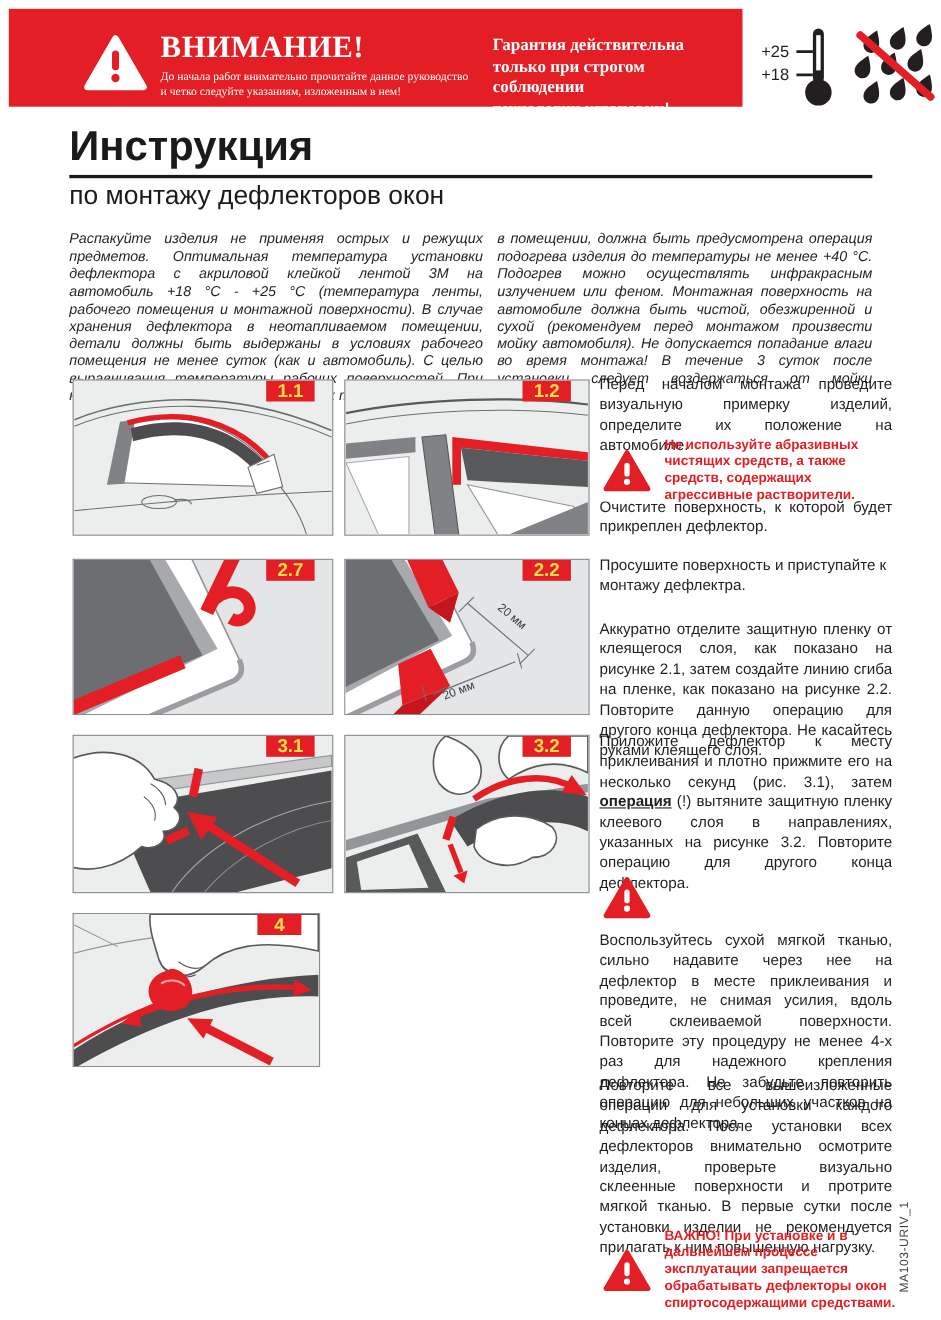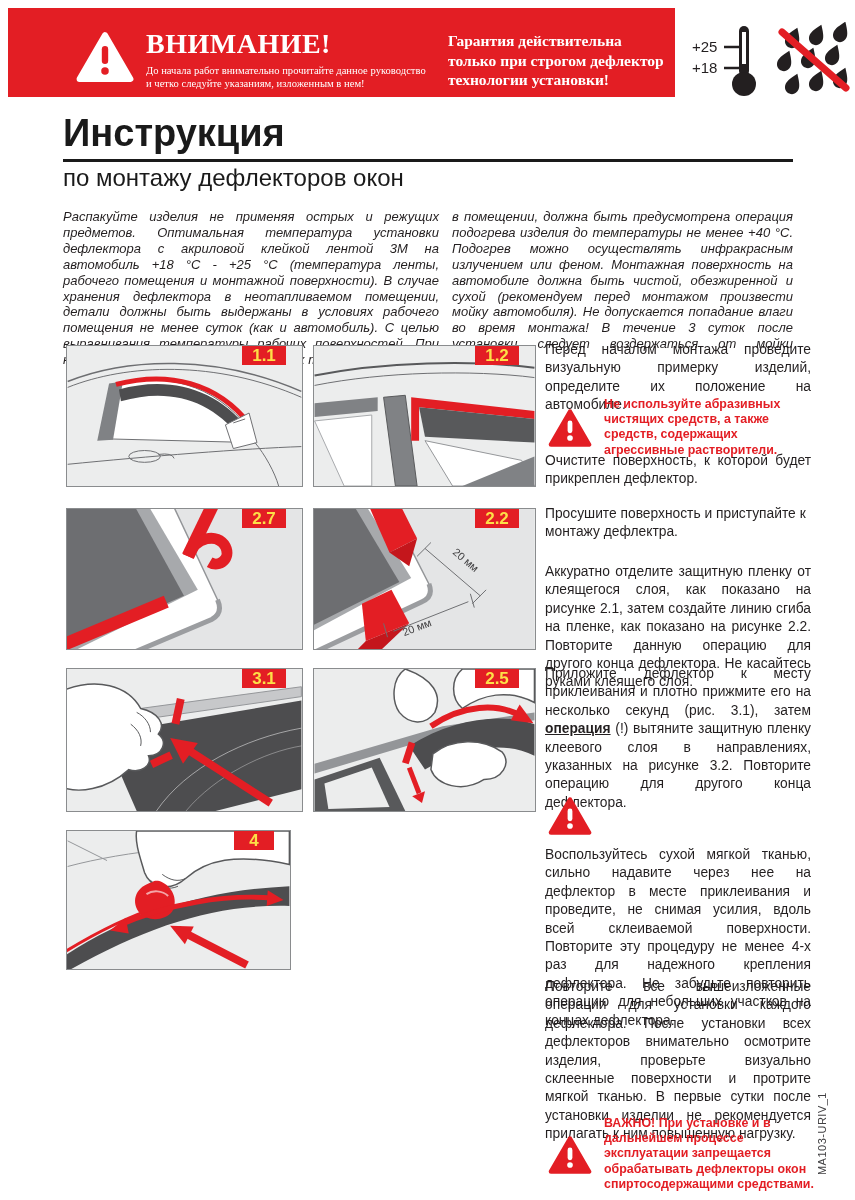--- a/index.html
+++ b/index.html
@@ -48,21 +48,21 @@
   <div class="band">
     <svg class="warn-tri-header" viewBox="0 0 100 92">
       <path d="M50 8 L94 84 L6 84 Z" fill="#fff" stroke="#fff" stroke-width="10" stroke-linejoin="round"></path>
       <rect x="44.5" y="27" width="11" height="31" rx="5.5" fill="#e31e24"></rect>
       <circle cx="50" cy="70" r="6.5" fill="#e31e24"></circle>
     </svg>
     <div class="att-title">ВНИМАНИЕ!</div>
     <div class="att-sub">До начала работ внимательно прочитайте данное руководство
 и четко следуйте указаниям, изложенным в нем!</div>
     <div class="warranty">Гарантия действительна
-только при строгом дефлектор
+только при строгом соблюдении
 технологии установки!</div>
   </div>
 
   <svg class="thermo" viewBox="0 0 74 76">
     <text x="2" y="30" font-size="15">+25</text>
     <text x="2" y="51" font-size="15">+18</text>
     <line x1="34" y1="25" x2="49" y2="25" stroke="#231f20" stroke-width="2.5"></line>
     <line x1="34" y1="46" x2="49" y2="46" stroke="#231f20" stroke-width="2.5"></line>
     <rect x="49" y="4" width="10" height="50" rx="5" fill="#231f20"></rect>
     <rect x="52" y="10" width="4" height="32" fill="#fff"></rect>
@@ -229,21 +229,21 @@
       <path d="M96 78 C140 50 190 44 223 56 L223 88 C192 72 150 80 112 102 Z" fill="#4d4d4f"></path>
       <path d="M92 0 C120 10 130 26 122 44 C112 58 96 56 86 44 C78 32 78 10 92 0 Z" fill="#fff" stroke="#58595b" stroke-width="1.5"></path>
       <path d="M150 0 L223 0 L223 34 C196 20 170 26 150 40 C138 30 138 10 150 0 Z" fill="#fff" stroke="#58595b" stroke-width="1.5"></path>
       <path d="M120 86 C140 70 170 70 190 84 C200 96 190 112 172 112 C150 126 124 118 118 102 Z" fill="#fff" stroke="#58595b" stroke-width="1.5"></path>
       <path d="M118 58 C150 36 186 34 210 48" stroke="#e31e24" stroke-width="6" fill="none"></path>
       <path d="M222 55 L208 36 L199 52 Z" fill="#e31e24"></path>
       <rect x="92" y="74" width="7" height="22" fill="#e31e24" transform="rotate(18 95 85)"></rect>
       <path d="M96 100 L106 126" stroke="#e31e24" stroke-width="5"></path>
       <path d="M109 136 L112 124 L99 129 Z" fill="#e31e24"></path>
     </svg>
-    <div class="badge">2.5</div>
+    <div class="badge">3.2</div>
   </div>
 
   <p class="stext" style="top:665px"><span>Приложите дефлектор к месту приклеивания и плотно прижмите его на несколько секунд (рис. 3.1), затем </span><b class="u">операция</b><span> (!) вытяните защитную пленку клеевого слоя в направлениях, указанных на рисунке 3.2. Повторите операцию для другого конца дефлектора.</span></p>
 
   <div class="warning" style="top:794px">
     <svg class="wicon" viewBox="0 0 100 92">
       <path d="M50 8 L94 84 L6 84 Z" fill="#e31e24" stroke="#e31e24" stroke-width="10" stroke-linejoin="round"></path>
       <rect x="44.5" y="29" width="11" height="29" rx="5.5" fill="#fff"></rect>
       <circle cx="50" cy="69" r="6.5" fill="#fff"></circle>
     </svg>

